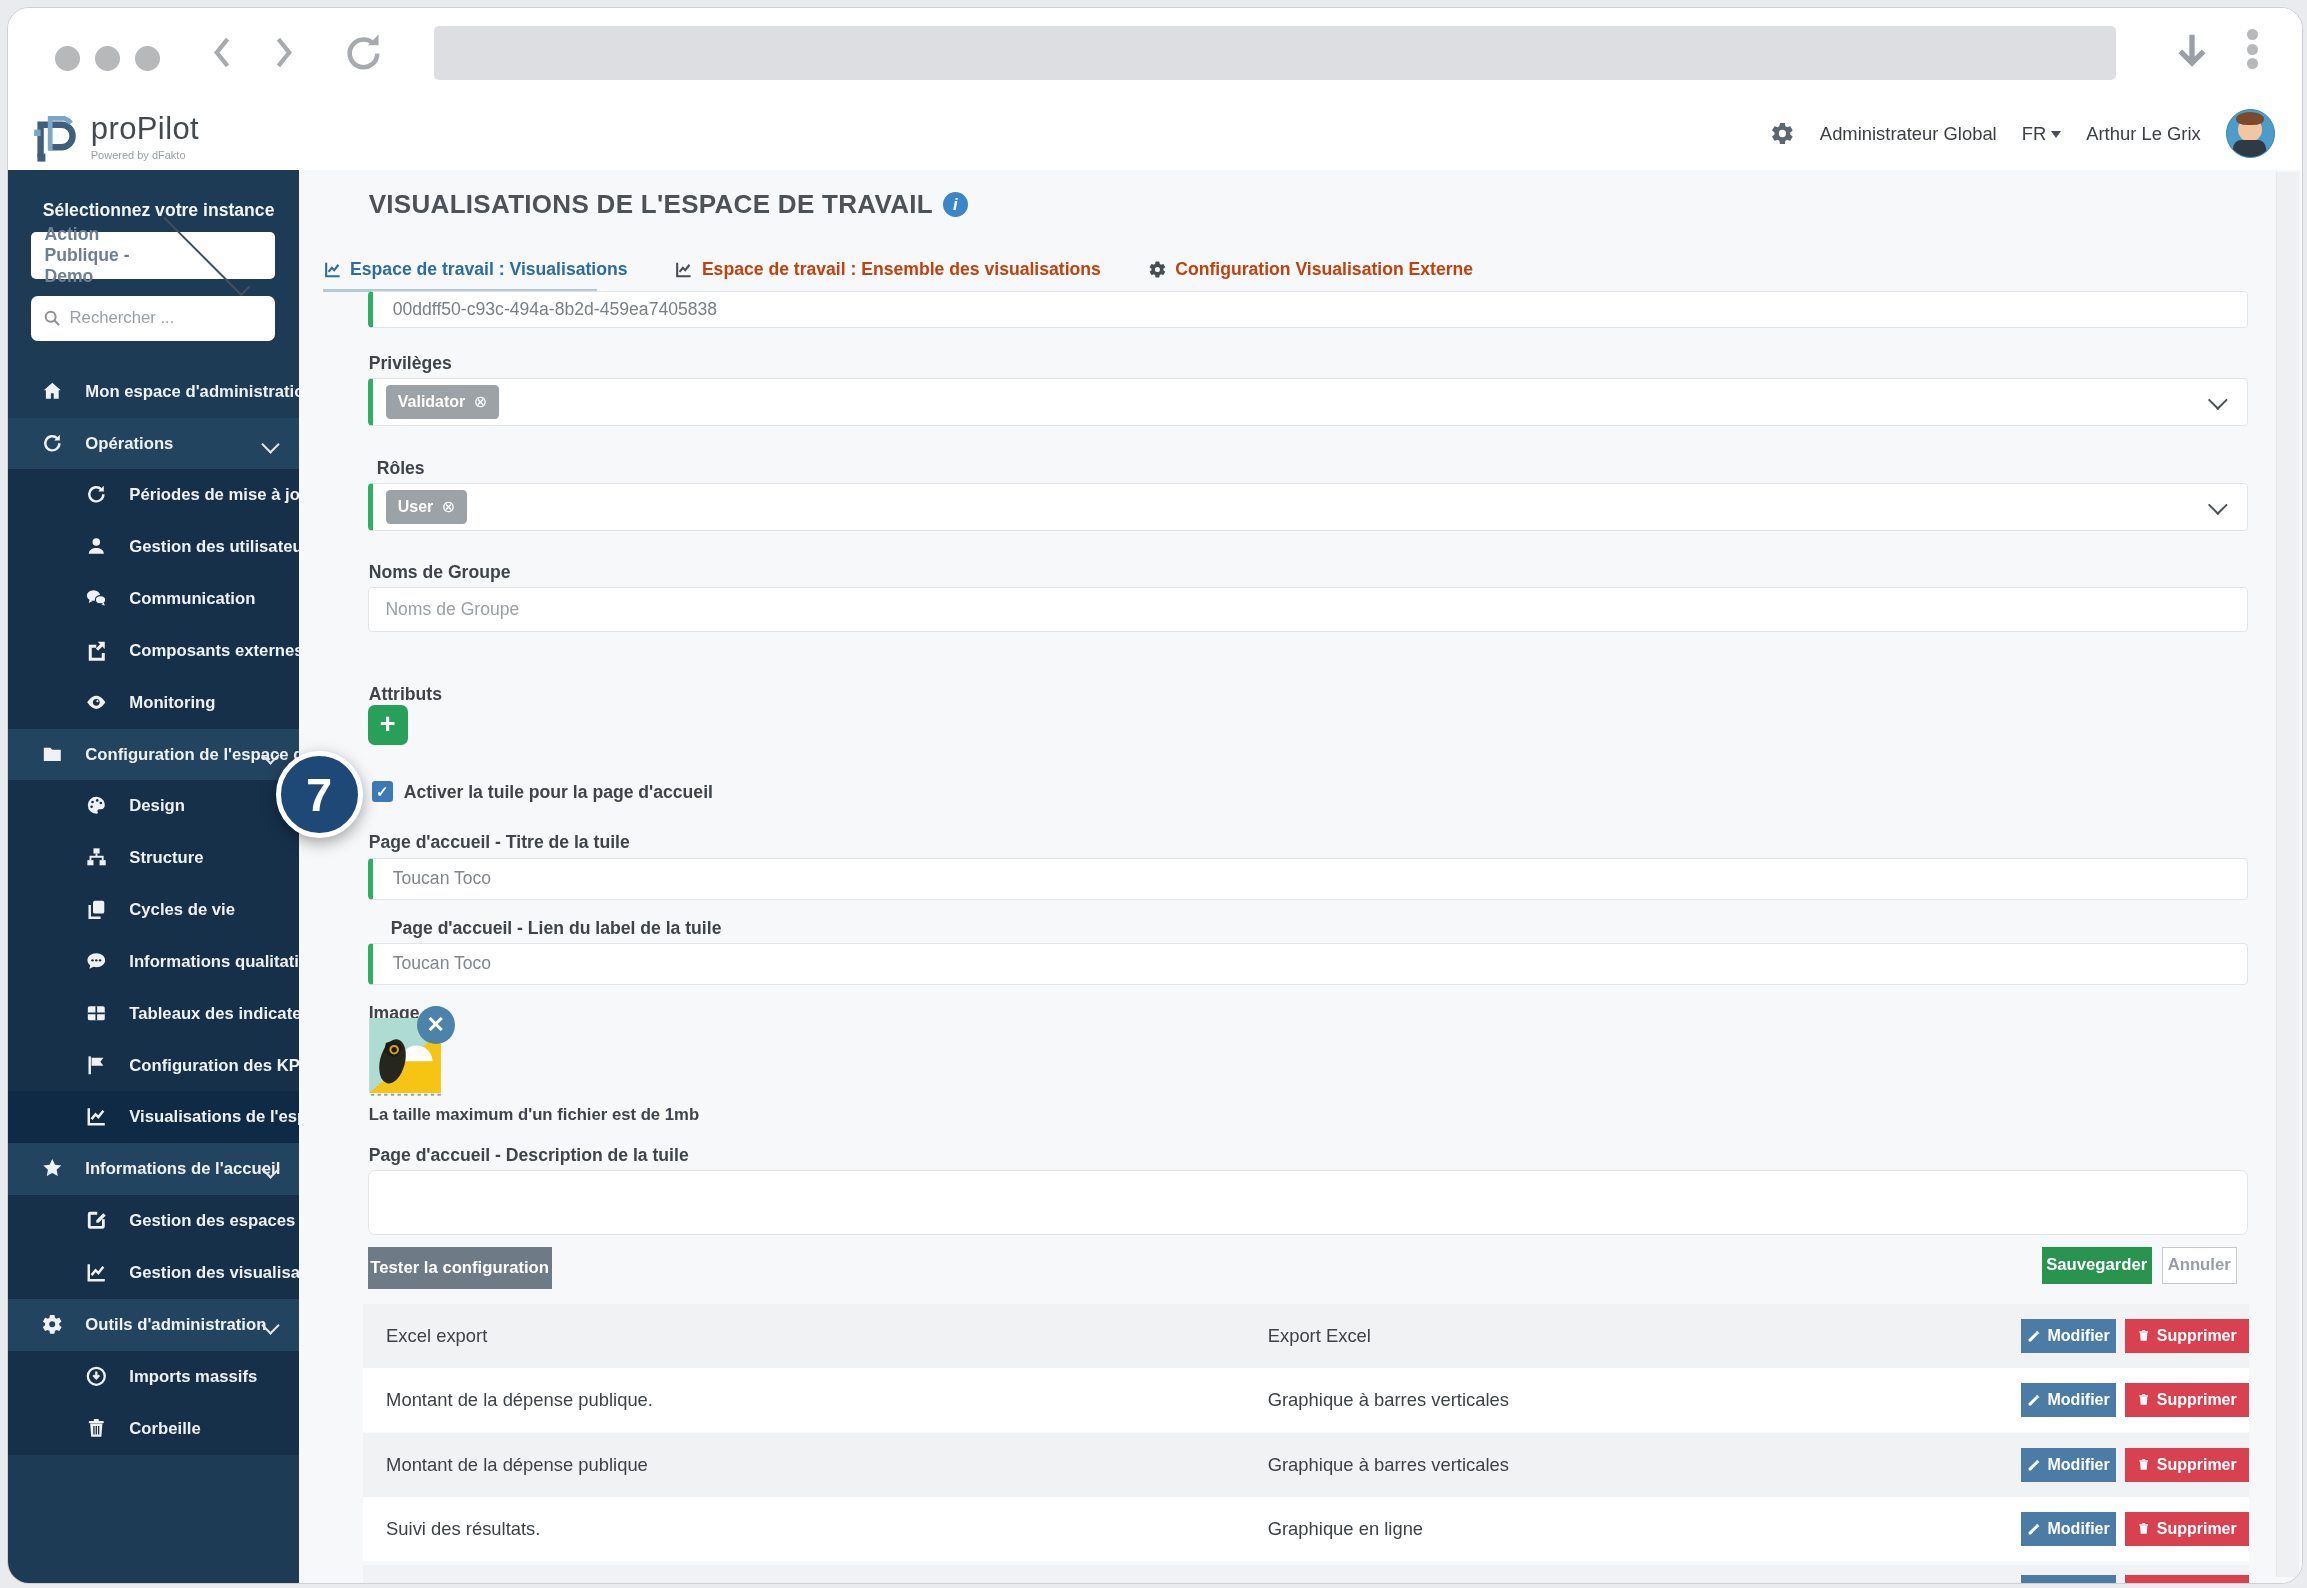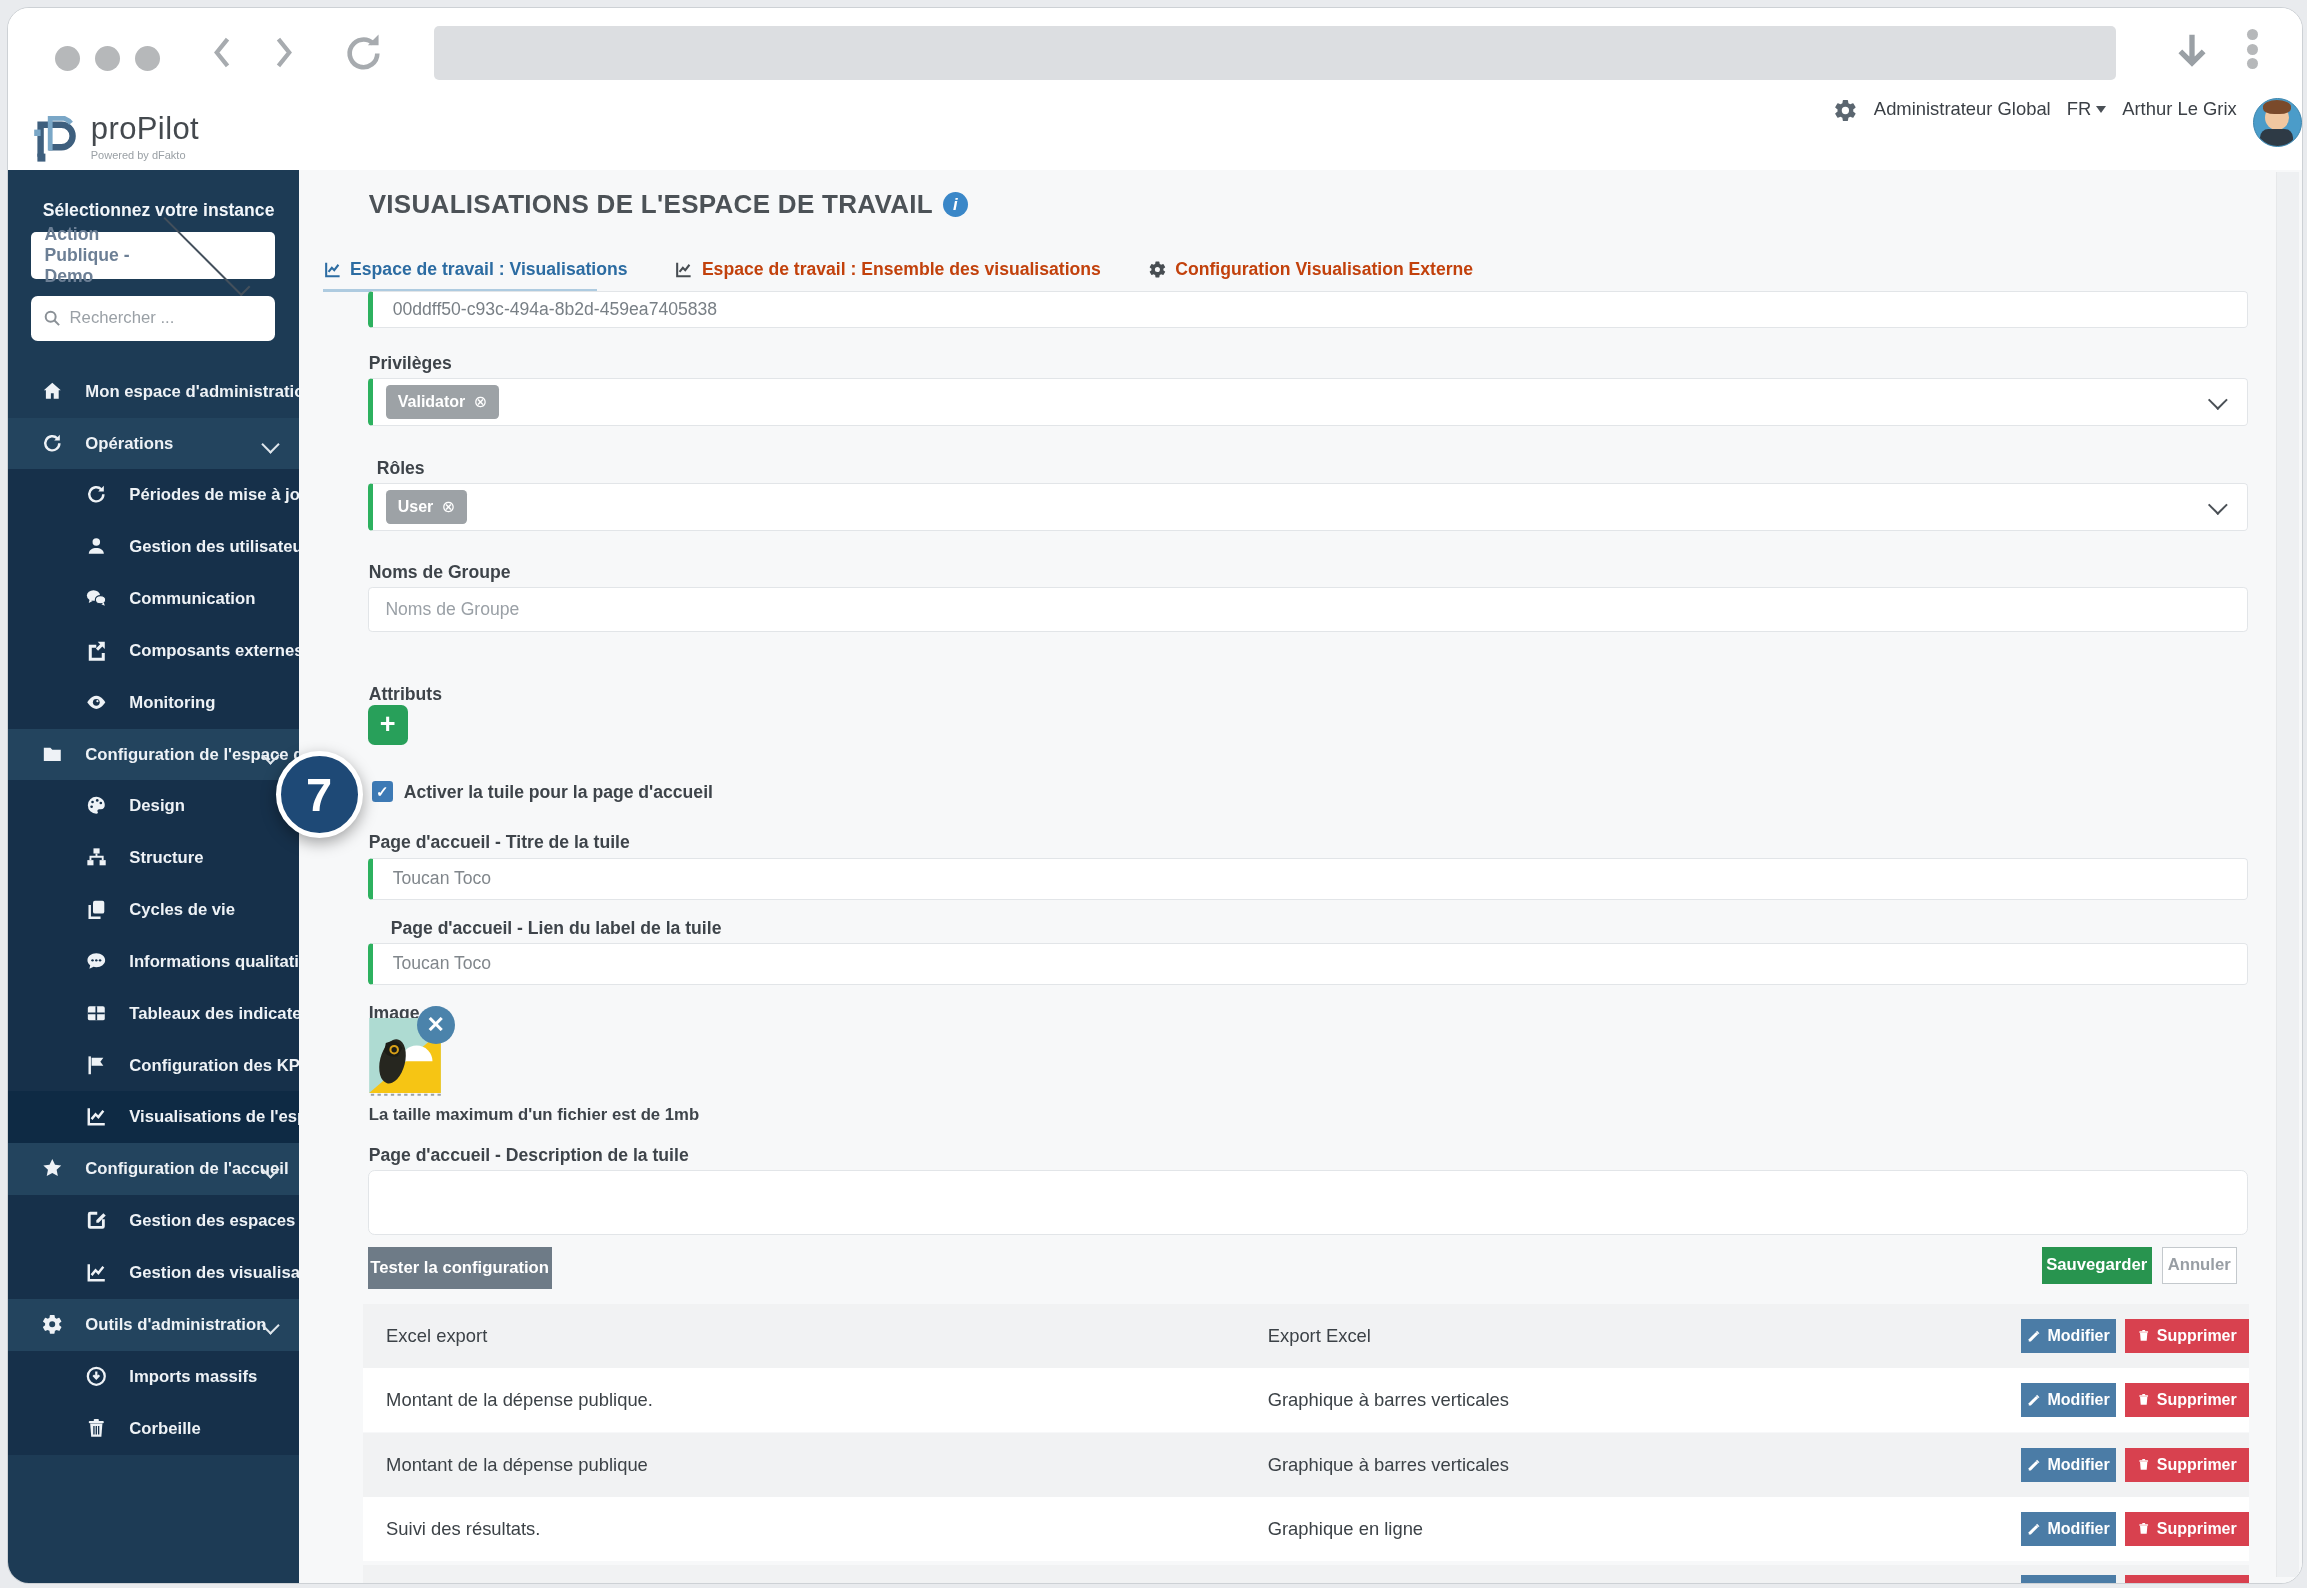--- a/index.html
+++ b/index.html
@@ -10,21 +10,21 @@
   
   .chrome{position:absolute;left:0;top:0;width:100%;height:90px;background:#fff;border-bottom:0.8px solid #e4e6e8;}
   .dot{position:absolute;top:38px;width:25px;height:25px;border-radius:50%;background:#b6b8ba;}
   .urlbar{position:absolute;left:426px;top:18.4px;width:1682px;height:54px;background:#dcdee1;border-radius:5px;}
   .navglyph{position:absolute;top:23.4px;}
   .kdot{width:11px;height:11px;border-radius:50%;background:#b6b8ba;margin:3.3px auto;}
   
   .appheader{position:absolute;left:0;top:90px;width:100%;height:72px;background:#fff;border-bottom:0.8px solid #e4e6e8;}
   .logoword{font-size:31px;color:#44494e;font-weight:400;letter-spacing:0.4px;}
   .logotag{font-size:11px;color:#9aa0a5;margin-top:1.7px;}
-  .hright{position:absolute;right:0;top:90px;height:72px;display:flex;align-items:flex-start;gap:16px;}
+  .hright{position:absolute;right:27px;top:90px;height:72px;display:flex;align-items:center;gap:25px;}
   .htext{font-size:18.4px;color:#3b4046;}
   .avatar{width:47px;height:47px;border-radius:50%;background:#4b9cc9;position:relative;overflow:hidden;border:1.7px solid #3d85ad;}
   .caret{display:inline-block;width:0;height:0;border-left:5.9px solid transparent;border-right:5.9px solid transparent;border-top:7.5px solid #4a5056;vertical-align:middle;margin-left:5px;}
   
   .sidebar{position:absolute;left:0;top:162px;width:291px;height:1413px;background:#1d3b55;}
   .sb-title{position:absolute;left:35px;top:30px;color:#f2f6fa;font-size:17.6px;font-weight:700;}
   .sb-select{position:absolute;left:23.4px;top:62px;width:244px;height:47px;background:#fff;border-radius:5px;display:flex;align-items:center;padding:0 13.4px;box-sizing:border-box;}
   .sb-select span{font-size:17.6px;color:#6c7f95;font-weight:600;flex:1;}
   .sb-search{position:absolute;left:23.4px;top:126px;width:244px;height:45px;background:#fff;border-radius:6.7px;display:flex;align-items:center;padding:0 11.7px;box-sizing:border-box;gap:8.4px;}
   .sb-search span{font-size:16.7px;color:#9aa0a6;}
@@ -253,21 +253,21 @@
       <svg class="nicon" viewBox="0 0 24 24">
             <path d="M4 3.5v17h17" fill="none" stroke="#eef2f6" stroke-width="2.6"></path>
             <path d="M7 15l4.2-5.2 3 3L19.5 6" fill="none" stroke="#eef2f6" stroke-width="2.6"></path>
           </svg>
       <span class="lbl">Visualisations de l'espa...</span>
     </div>
     <div class="nav-row nav-section" style="top:973px;">
       <svg class="nicon" viewBox="0 0 24 24">
             <path d="M12 2l2.9 6.2 6.6.8-4.9 4.6 1.3 6.6L12 17l-5.9 3.2 1.3-6.6L2.5 9l6.6-.8z" fill="#eef2f6"></path>
           </svg>
-      <span class="lbl">Configuration de l'accueil</span>
+      <span class="lbl">Informations de l'accueil</span>
       <span class="nav-chev"></span>
     </div>
     <div class="nav-row nav-sub" style="top:1025px;">
       <svg class="nicon" viewBox="0 0 24 24">
             <path d="M3 5.5A2.5 2.5 0 0 1 5.5 3H13v3H6v12h12v-7h3v7.5a2.5 2.5 0 0 1-2.5 2.5h-13A2.5 2.5 0 0 1 3 18.5z" fill="#eef2f6"></path>
             <path d="M11.5 12.5 19 5l-2.5-2.5-7.5 7.5V12.5z" fill="#eef2f6" transform="translate(3 2)"></path>
           </svg>
       <span class="lbl">Gestion des espaces de...</span>
     </div>
     <div class="nav-row nav-sub" style="top:1077px;">

